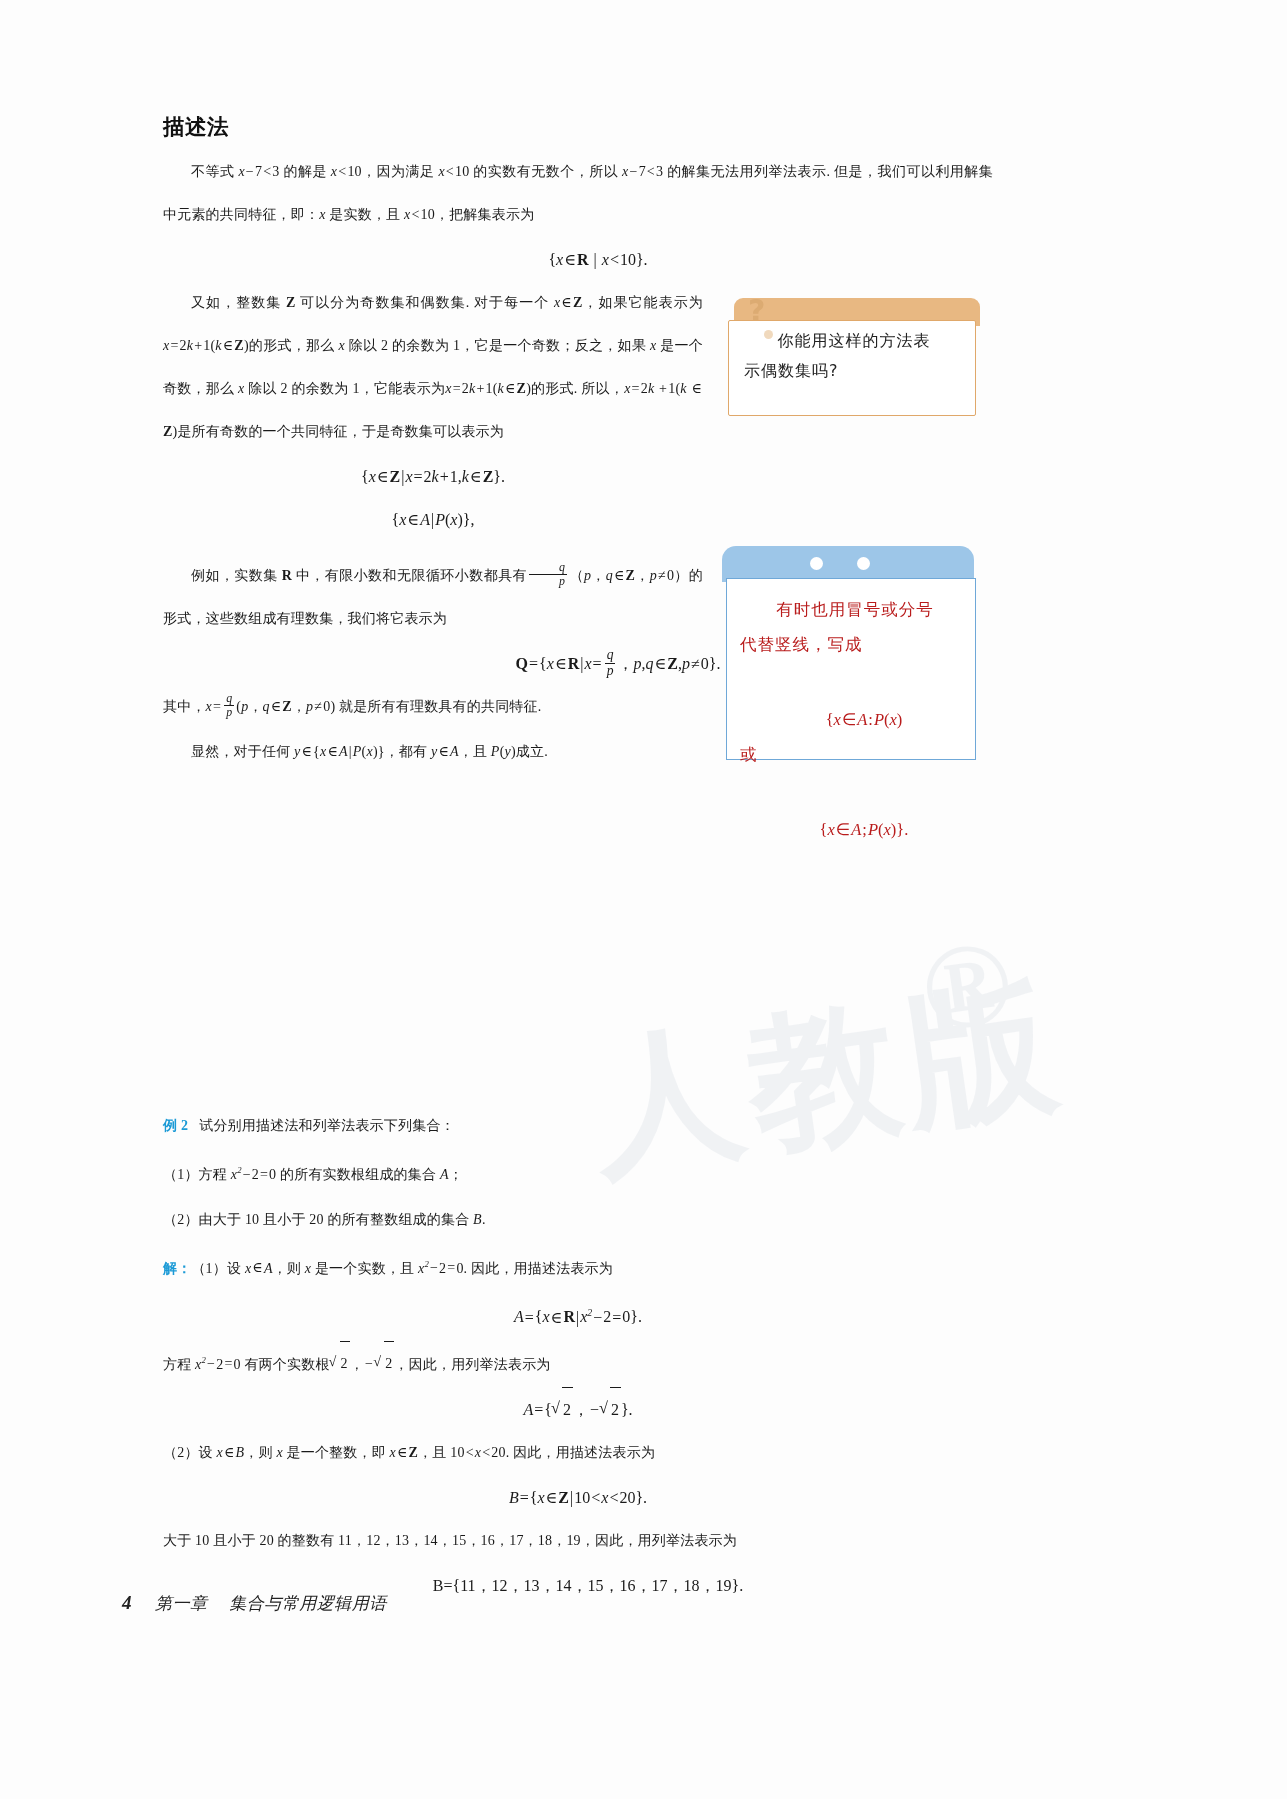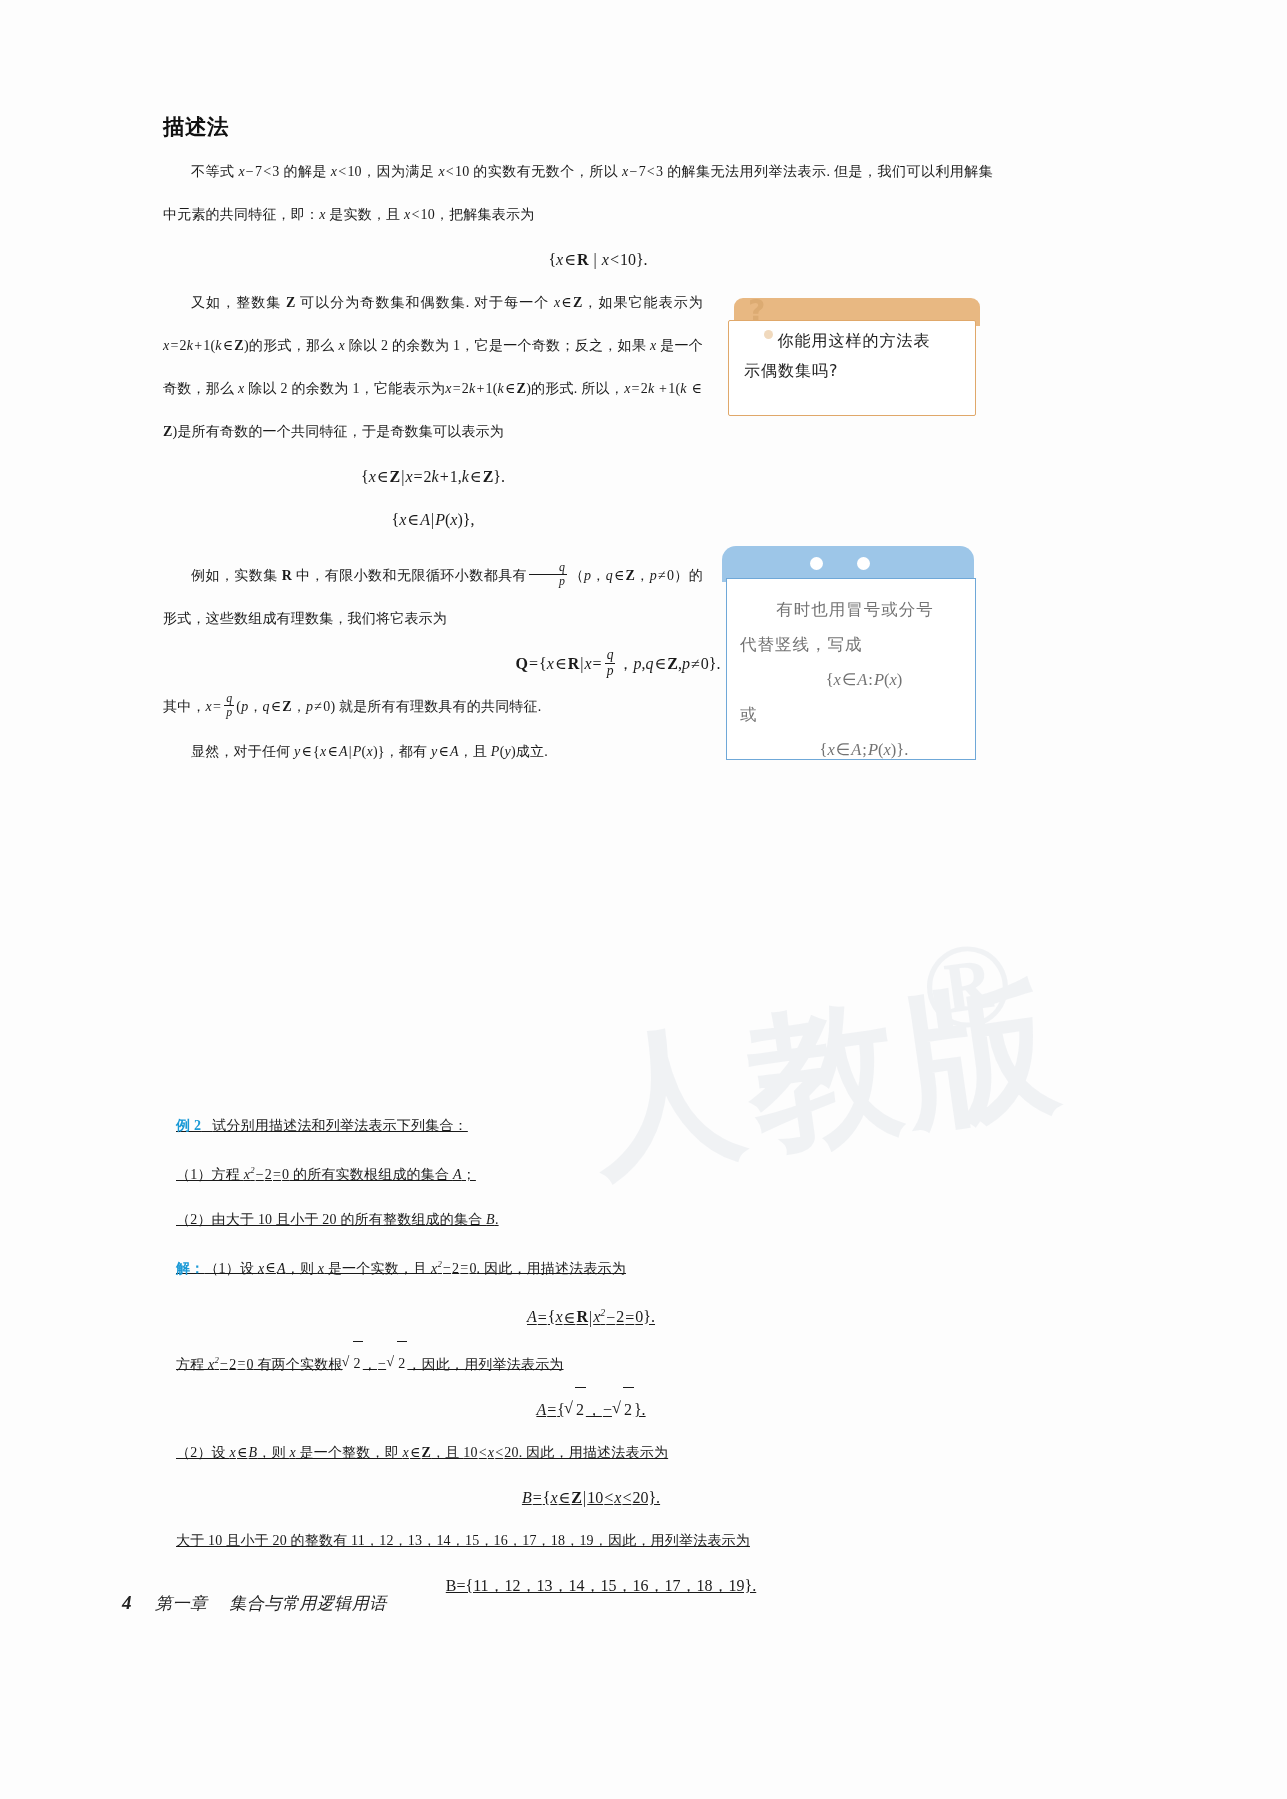--- a/index.html
+++ b/index.html
@@ -229,41 +229,41 @@
     border: 1.4px solid #6fa8d8;
   }
   #info-note .note-text {
     position: absolute;
     left: 18px;
     top: 46px;
     width: 222px;
     font-family: "DejaVu Sans", "Liberation Sans", sans-serif;
     font-size: 16.5px;
     line-height: 35px;
-    color: #737373;
+    color: #b91c1c;
     letter-spacing: 1px;
   }
   #info-note .note-text .l1 { display: block; text-indent: 2.2em; }
   #info-note .note-text .l2 { display: block; }
   #info-note .note-text .fml {
     display: block;
     text-align: center;
     font-family: "Liberation Serif", serif;
     letter-spacing: 0;
     padding-left: 26px;
+    margin-top: 40px;
   }
   #info-note .note-text .huo { display: block; }
 
   
   .example {
     position: absolute;
-    left: 176px;
+    left: 163px;
     top: 1104px;
     width: 840px;
-    text-decoration: underline;
   }
   .example p.body { line-height: 43px; }
 
   
   .footer {
     position: absolute;
     left: 122px;
     top: 1592px;
     font-size: 17px;
     color: #222;

